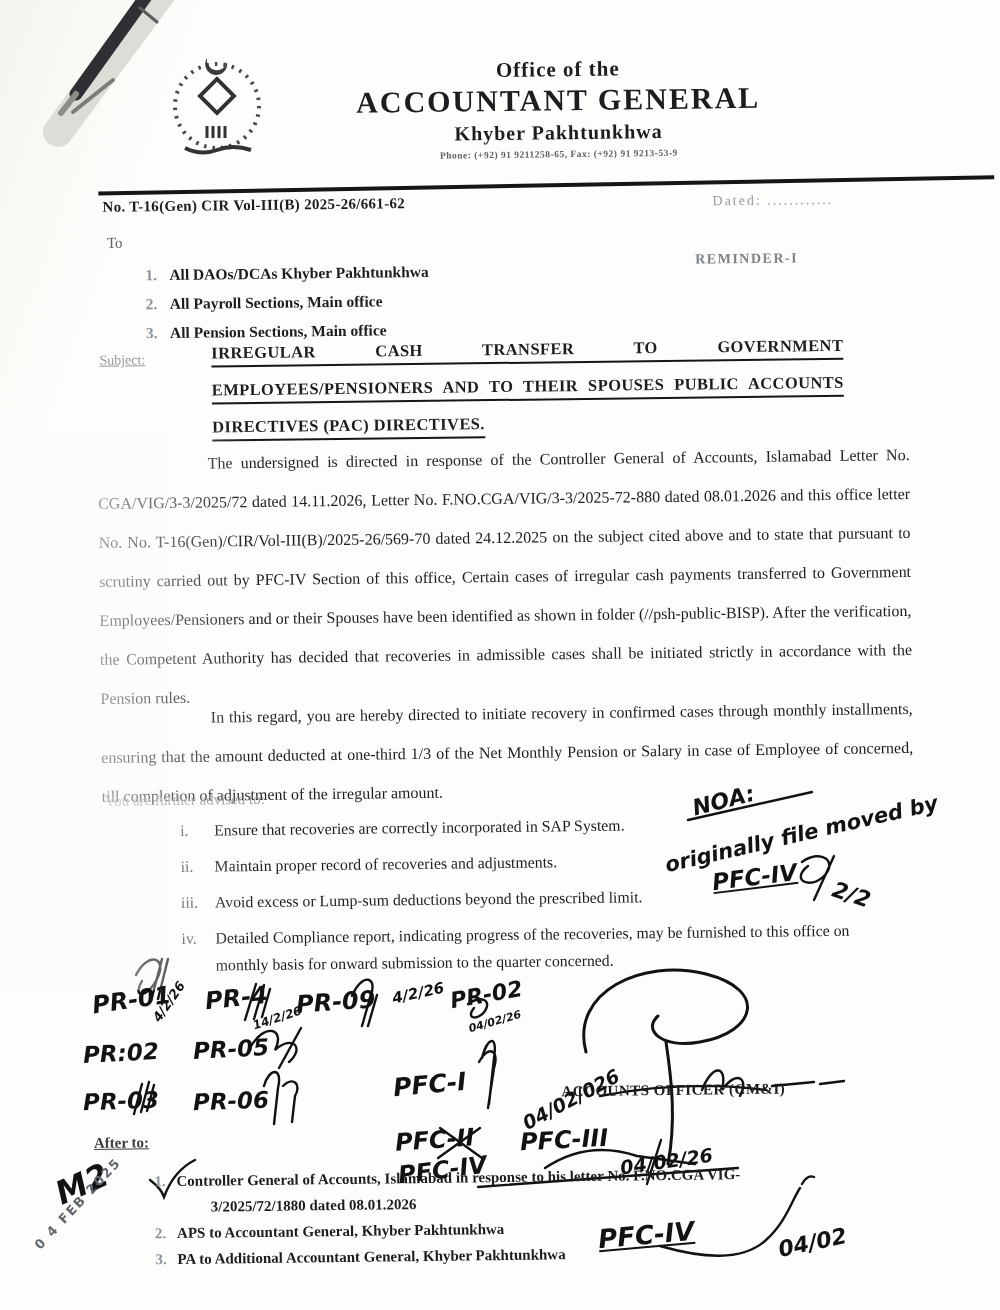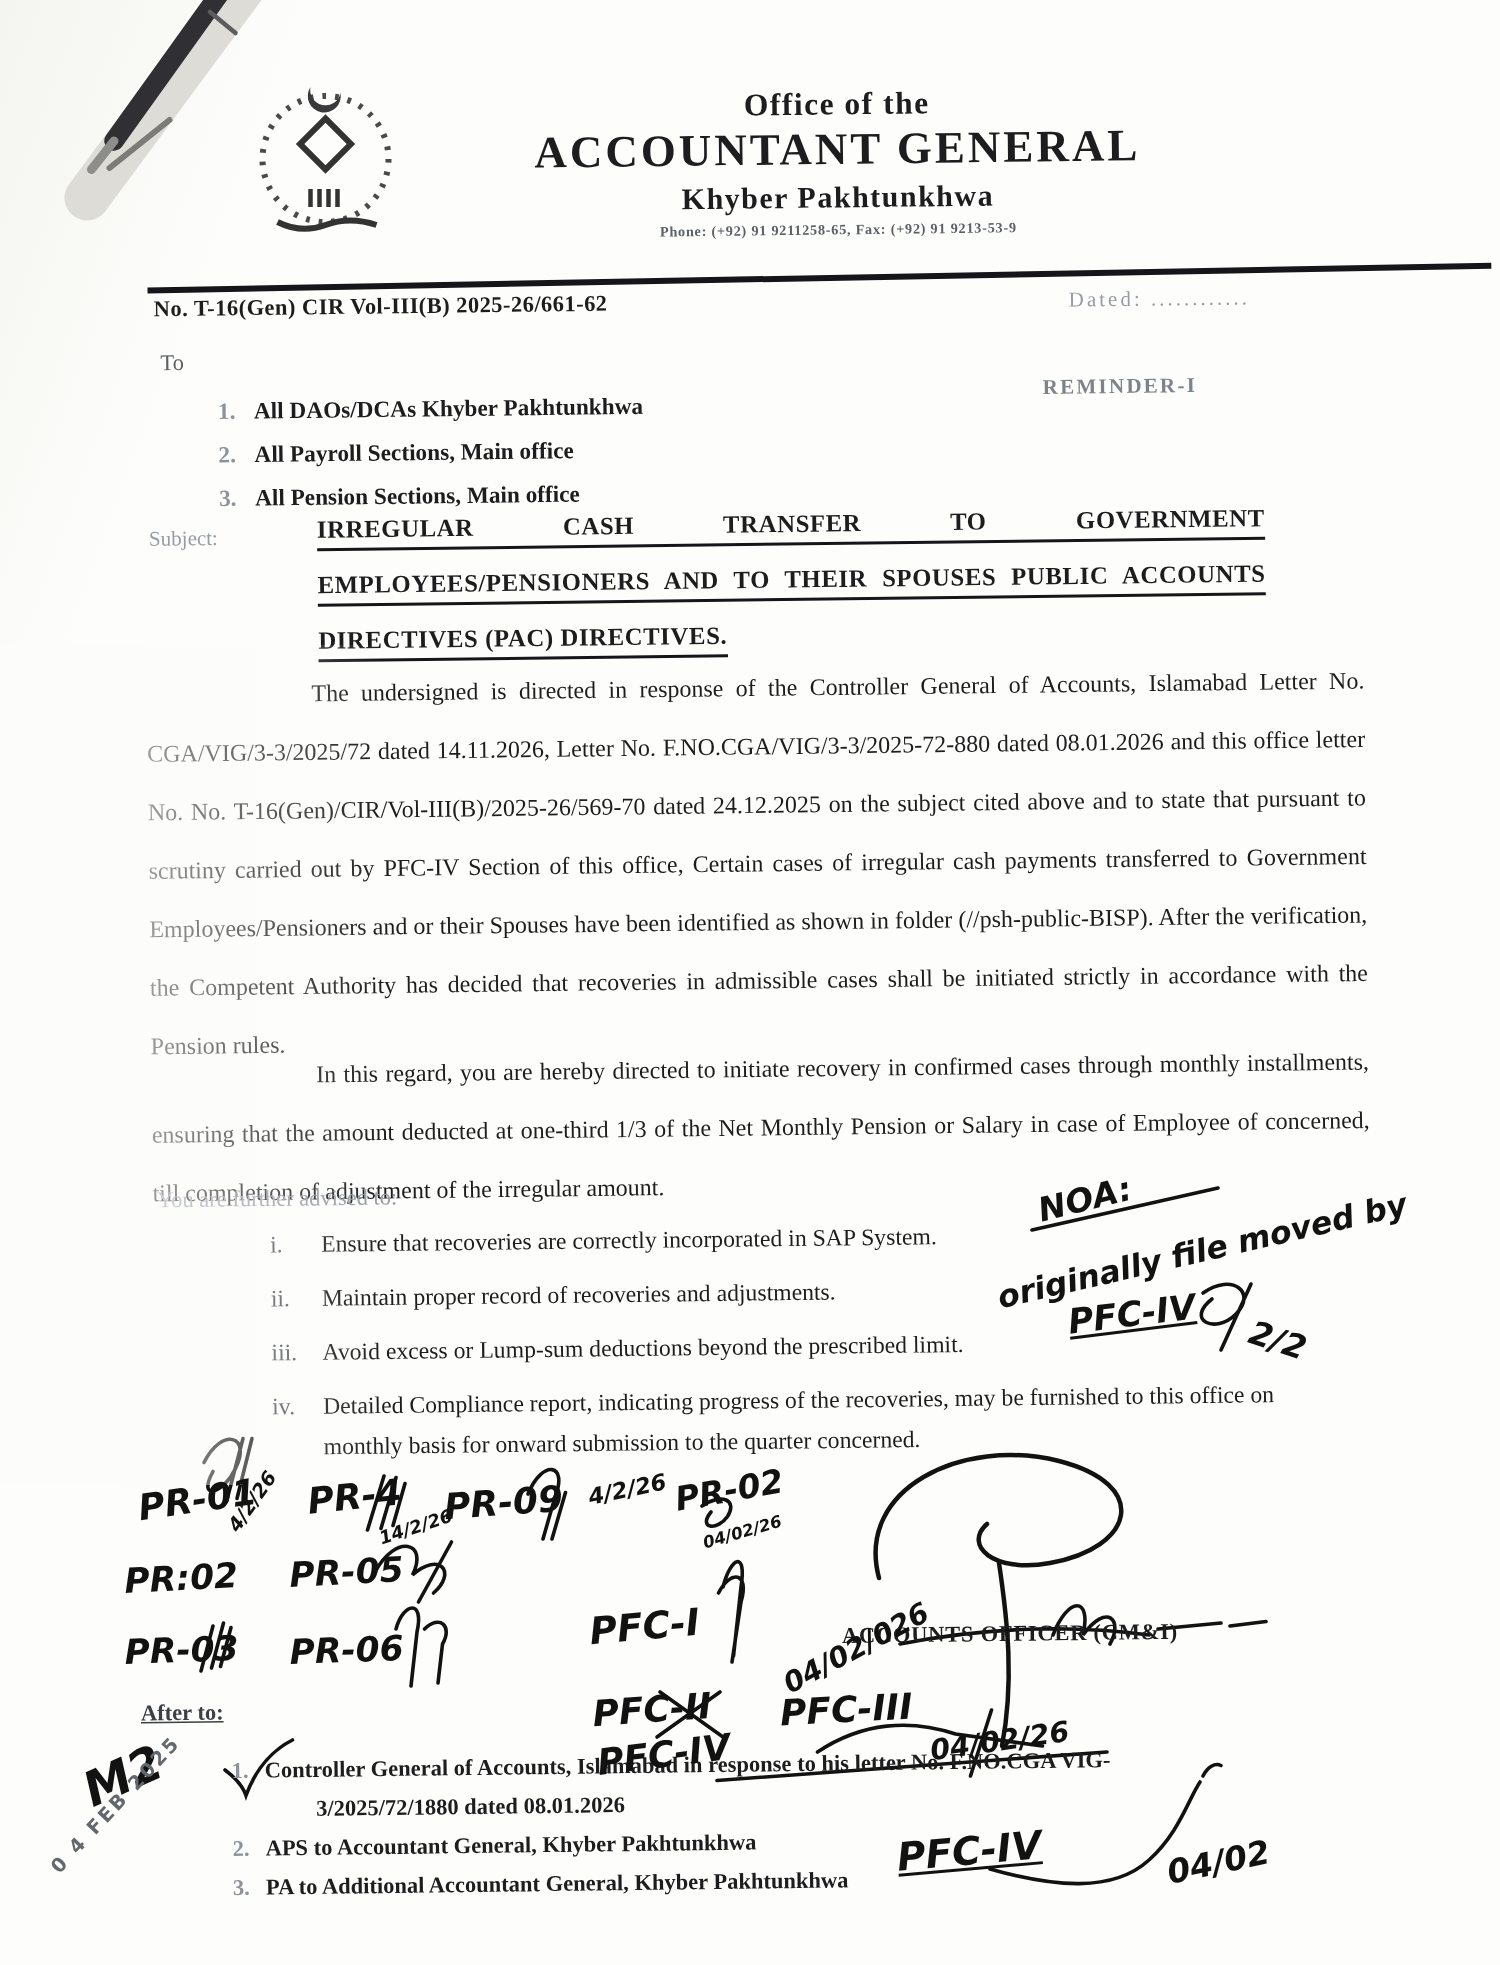--- a/index.html
+++ b/index.html
@@ -22,21 +22,21 @@
   .lh-org{left:290px;top:84px;width:550px;font-size:30px;letter-spacing:2px;}
   .lh-region{left:330px;top:122px;width:470px;font-size:20px;letter-spacing:1px;}
   .lh-contact{left:330px;top:150px;width:470px;font-size:9.5px;letter-spacing:.5px;}
   .rule{left:104px;top:184px;width:896px;height:4px;background:#16161a;transform:rotate(-.35deg);}
   .ref-no{left:108px;top:194px;font-size:15px;letter-spacing:.3px;}
   .dated{left:718px;top:196px;font-size:14px;letter-spacing:2px;}
   .to-label{left:112px;top:230px;font-size:15px;}
   .addr{left:150px;top:256px;font-size:15.5px;line-height:29px;}
   .addr .num{color:#8d939b;display:inline-block;width:24px;}
   .reminder{left:700px;top:254px;font-size:14px;letter-spacing:1.5px;color:#7d838b;font-weight:700;}
-  .subj-label{left:103px;top:348px;font-size:14px;}
+  .subj-label{left:103px;top:348px;font-size:14px;text-decoration:underline;}
   .subj{left:215px;width:632px;font-size:16.5px;font-weight:700;letter-spacing:.4px;}
   .subj-line{border-bottom:2.5px solid #15151a;padding-bottom:2px;
     text-align:justify;text-align-last:justify;}
   .subj-line.last{display:inline-block;text-align:left;text-align-last:left;}
   .s1{top:340px;}.s2{top:377px;}.s3{top:414px;}
   .para{left:100px;width:812px;font-size:16px;line-height:39px;text-align:justify;}
   .p1{top:440px;text-indent:110px;}
   .p2{top:694px;text-indent:110px;}
   .advise{left:103px;top:788px;font-size:15px;}
   .points{left:178px;top:813px;width:702px;font-size:15.8px;}

